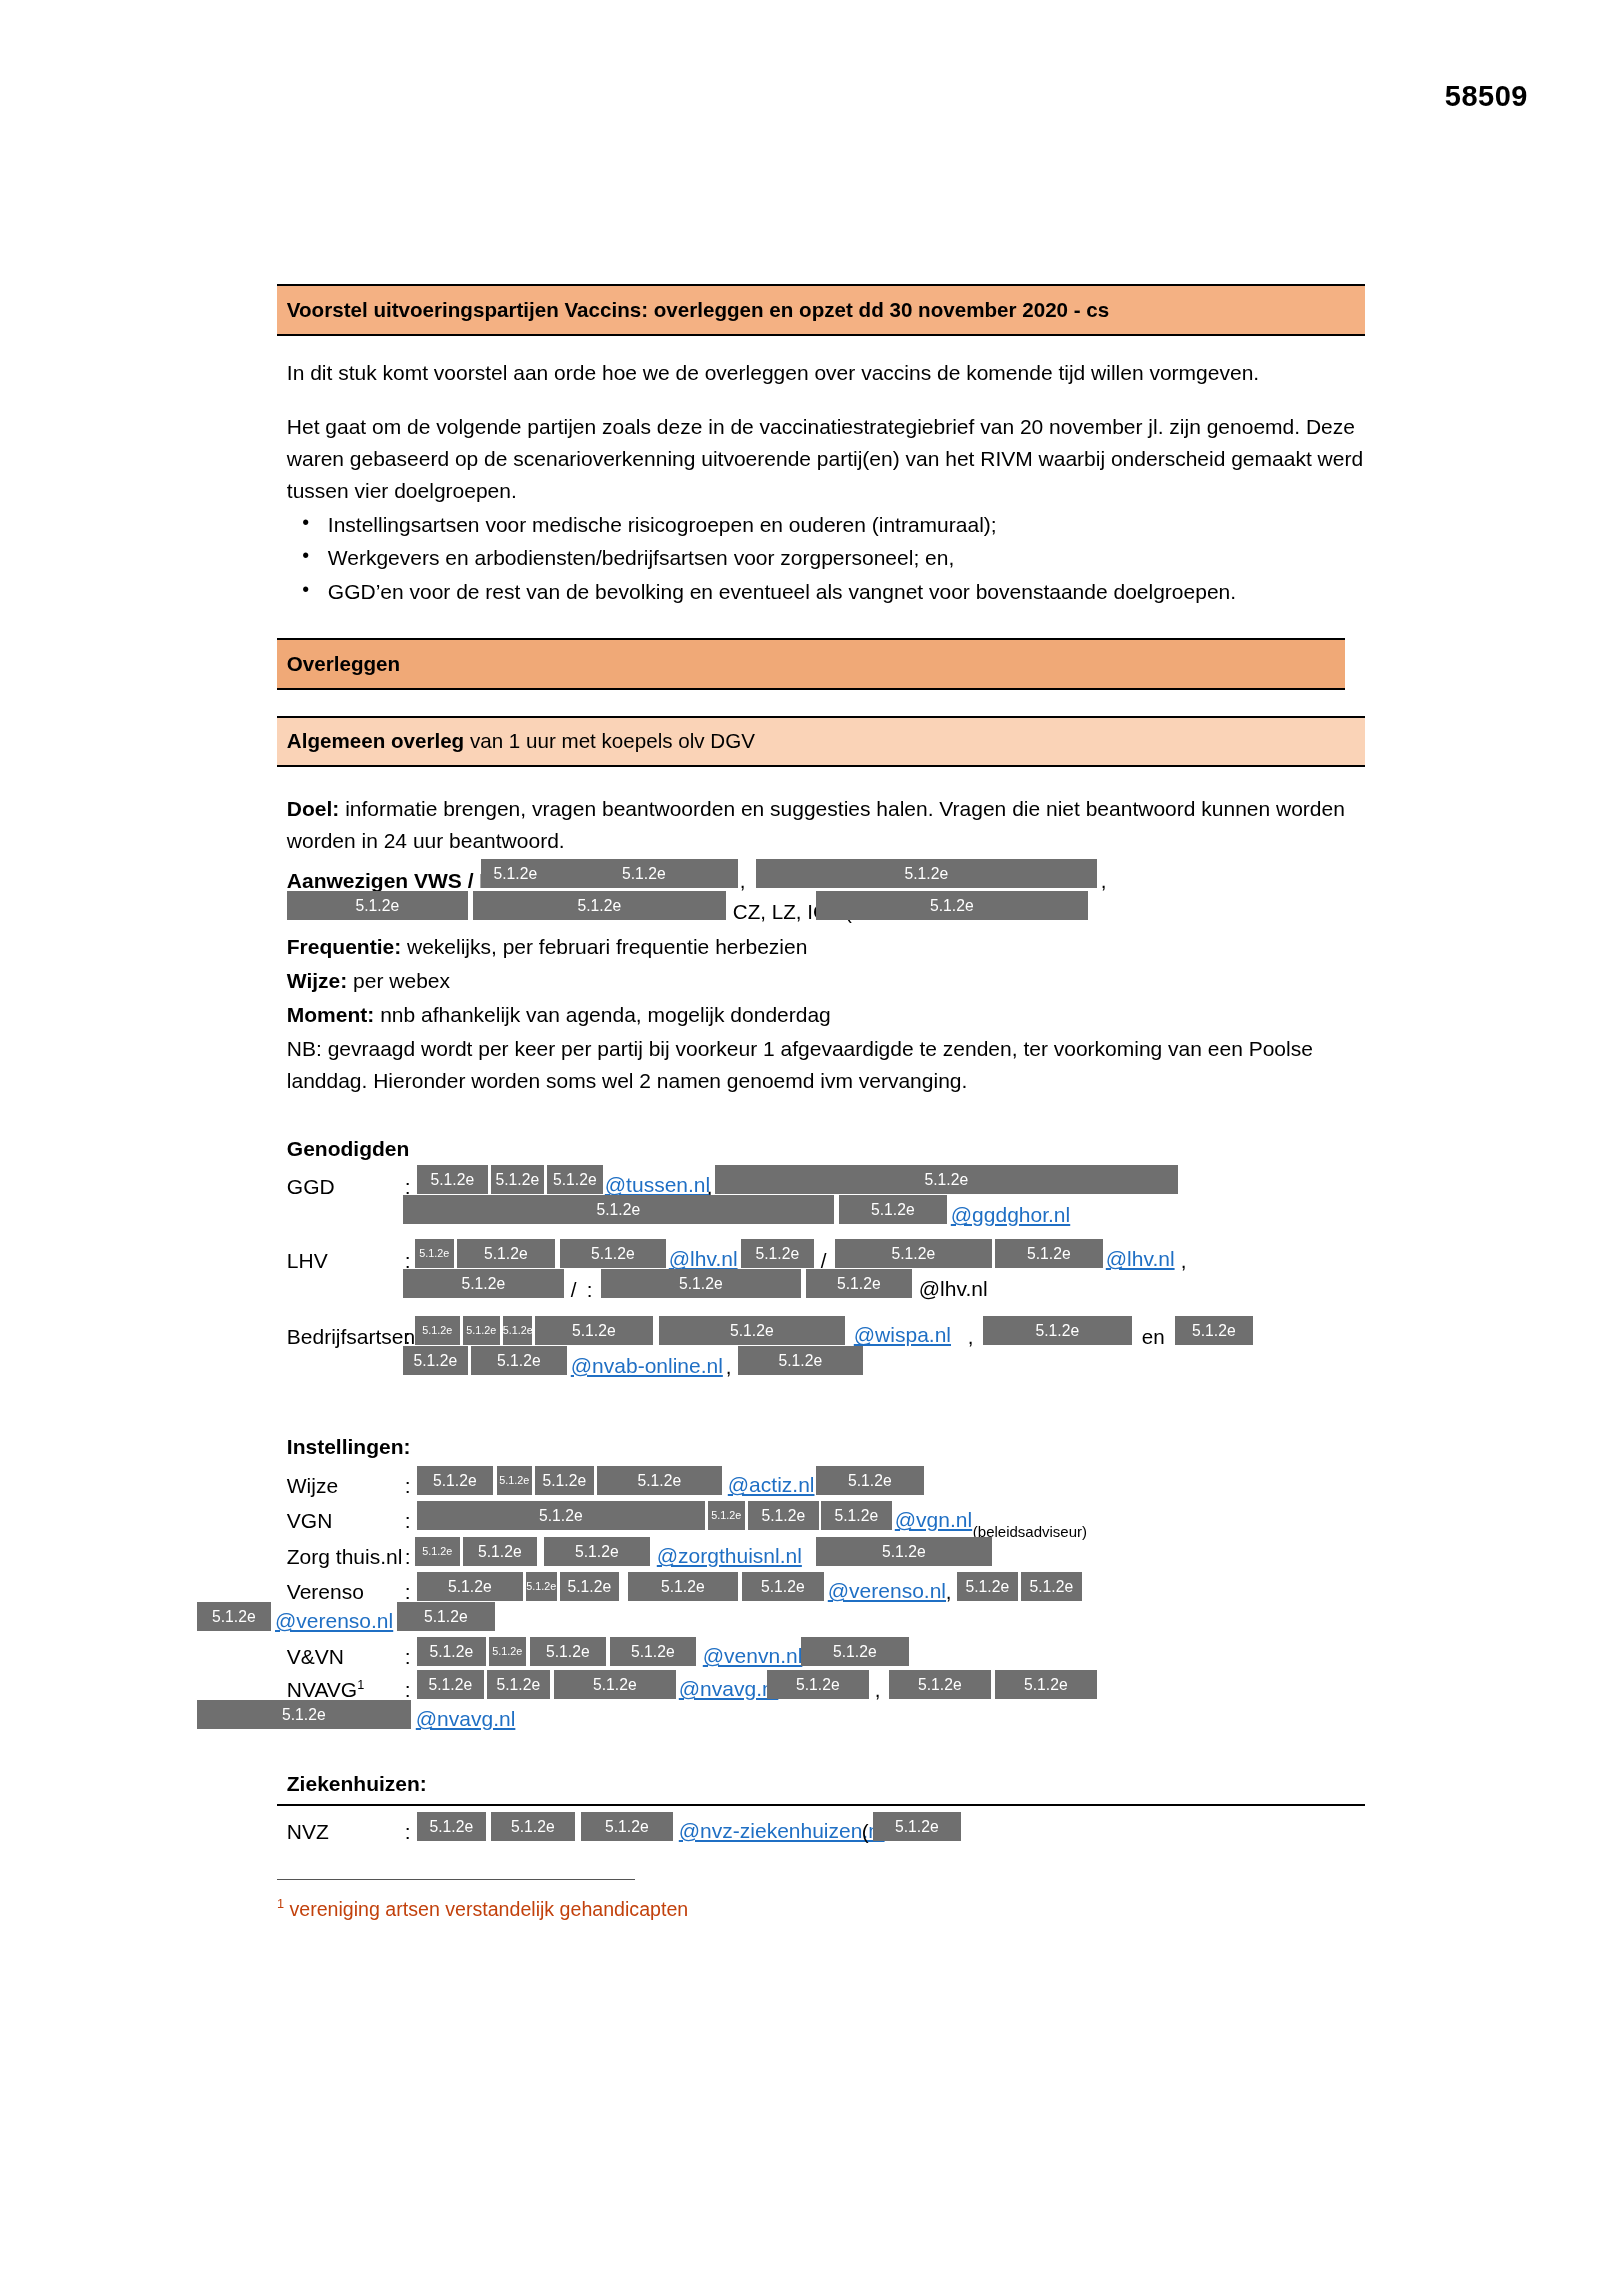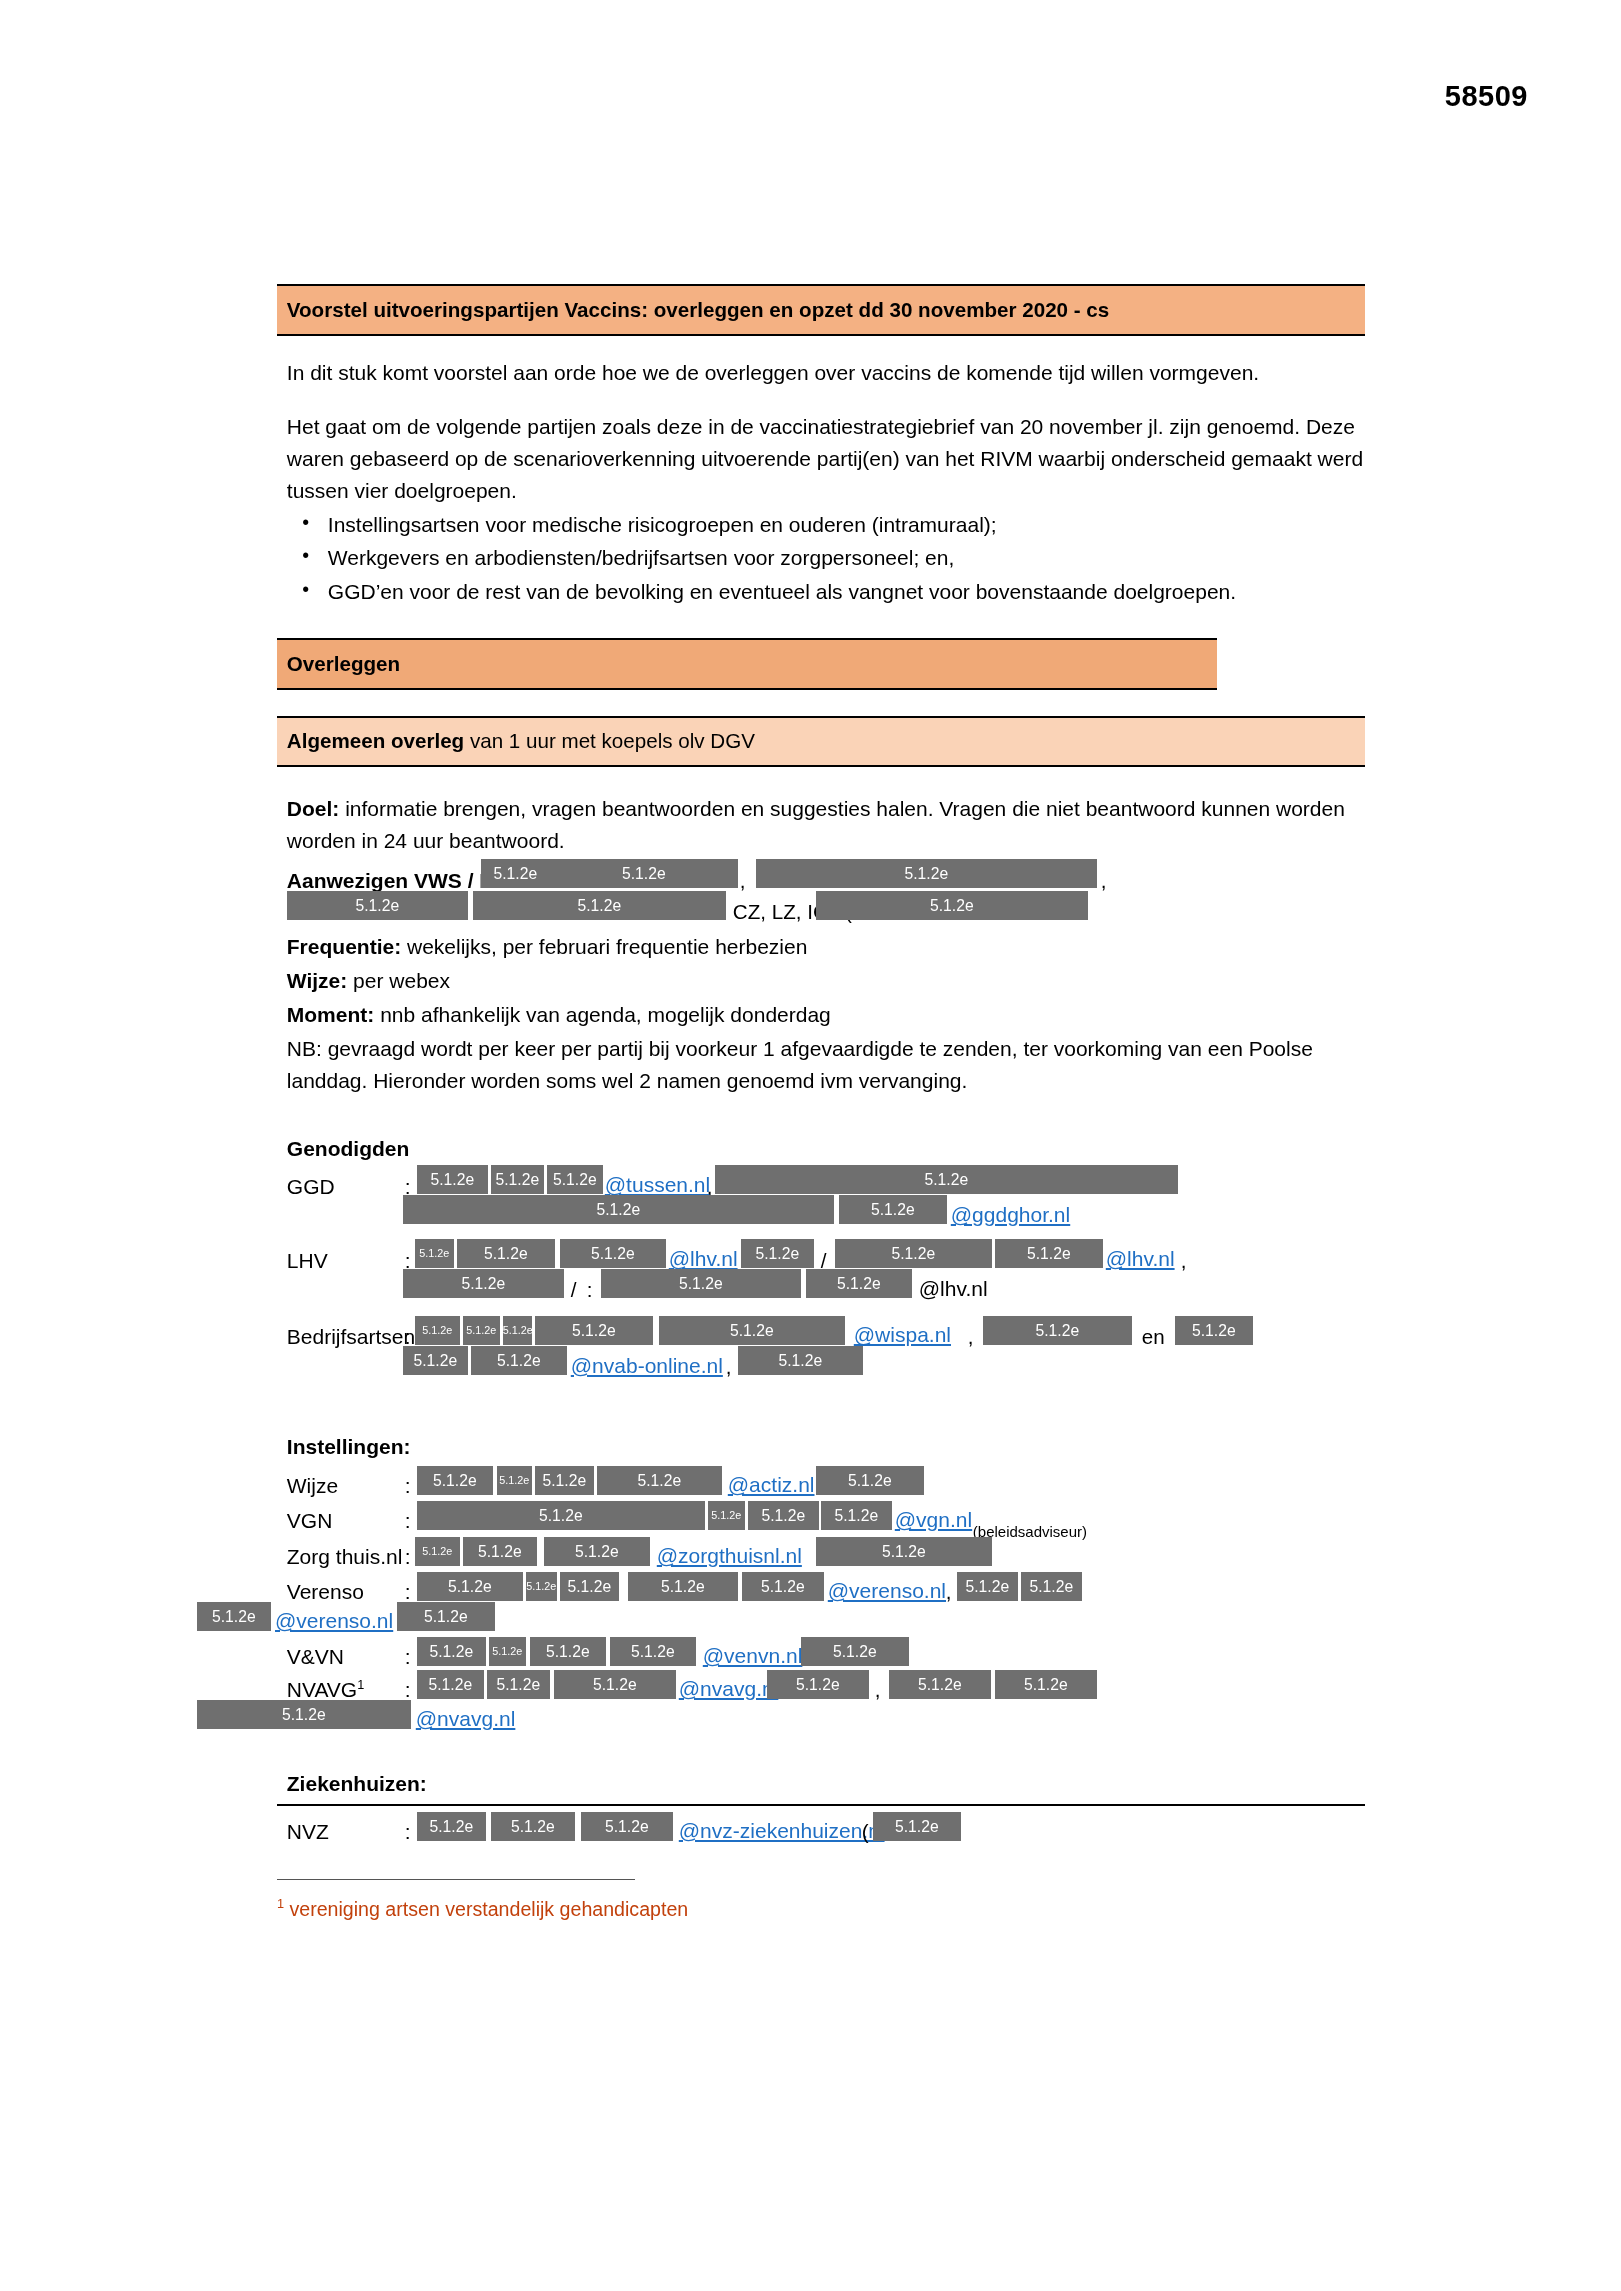--- a/index.html
+++ b/index.html
@@ -29,21 +29,21 @@
   
   .banner{
     box-sizing:border-box;
     padding:7.8px 9.8px 8.8px 9.8px;
     font-size:20.6px;font-weight:700;
     border-top:2px solid #000;
     border-bottom:2px solid #000;
     letter-spacing:0px;
   }
   .banner-title{background:#f4b183;width:1088px;margin-left:0;}
-  .banner-dark{background:#f0a977;width:940px;}
+  .banner-dark{background:#f0a977;width:1068px;}
   .banner-light{background:#fad3b7;width:1088px;}
   .banner-light .lead{font-weight:700;}
   .banner-light .rest{font-weight:400;}
 
   .para{margin:21.6px 0 0 9.8px;}
 
   ul.bullets{margin:2px 0 0 9.8px;padding-left:41px;list-style:none;}
   ul.bullets li{position:relative;margin:0 0 2px 0;line-height:1.5;}
   ul.bullets li:before{
     content:"\2022";position:absolute;left:-25.5px;top:-1px;font-size:19.6px;

